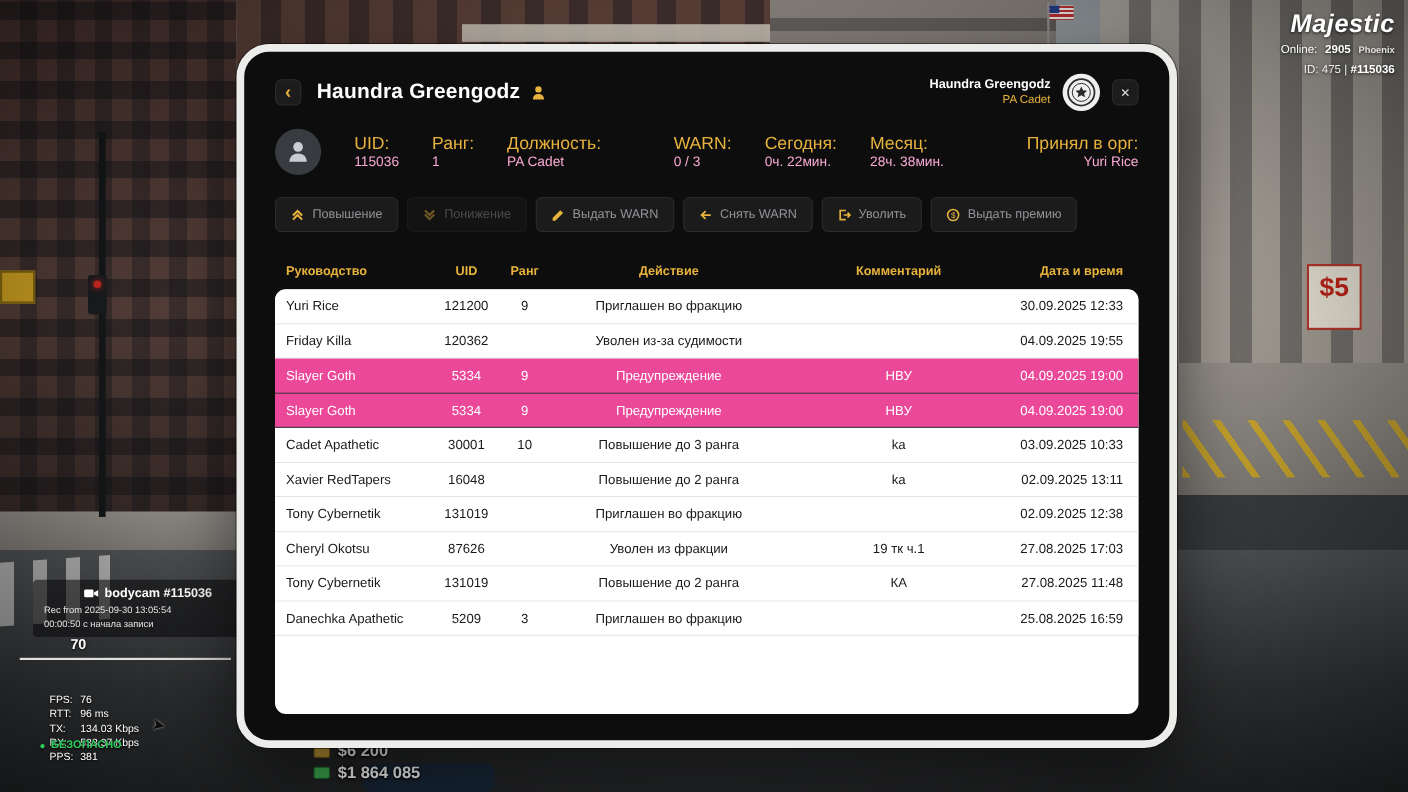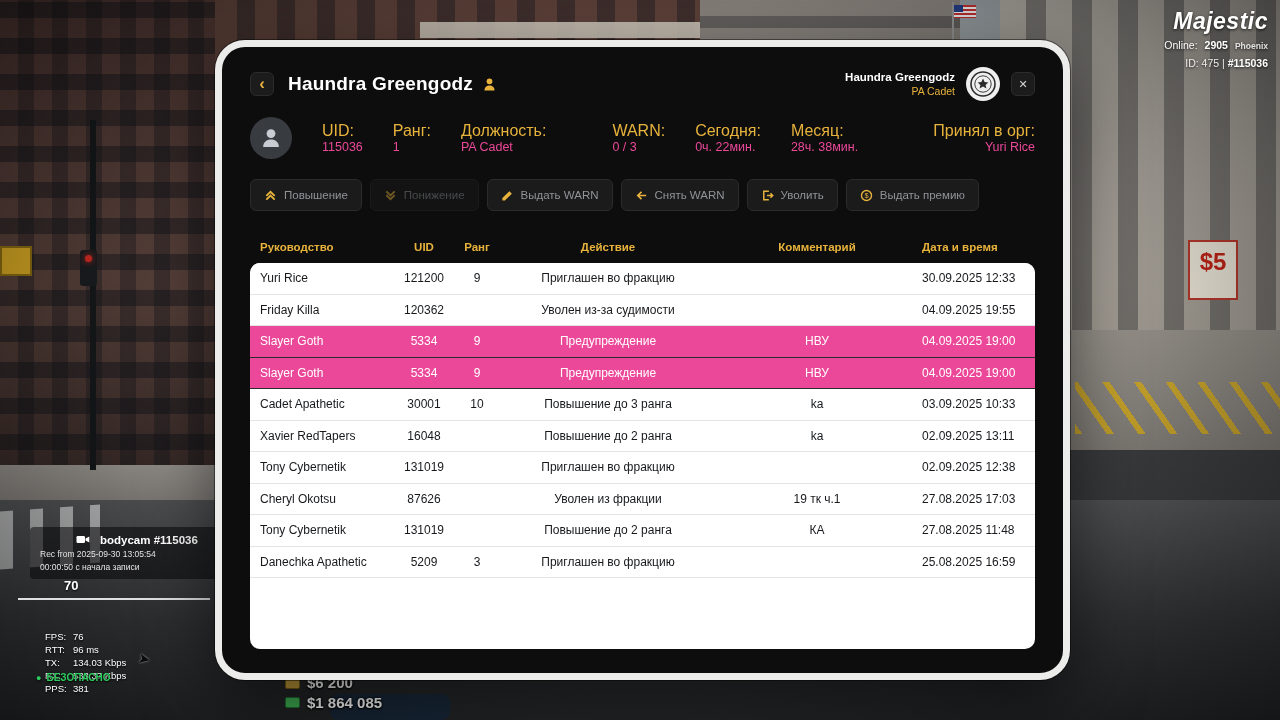--- a/index.html
+++ b/index.html
@@ -66,21 +66,21 @@
   .id-line b{color:#fff;}
   
   .money{position:absolute;left:285px;top:674px;z-index:2;color:#fff;
     text-shadow:0 1px 2px #000, 0 0 3px #000;font-weight:bold;font-size:15px;}
   .money-row{display:flex;align-items:center;gap:7px;margin-bottom:3px;}
   .ico-cash{width:13px;height:10px;border-radius:2px;background:#c9a13b;border:1px solid #7d6215;display:inline-block;}
   .ico-bank{width:13px;height:9px;border-radius:2px;background:#3fae52;border:1px solid #1e6e2e;display:inline-block;}
   
   .bodycam{position:absolute;left:30px;top:527px;z-index:2;width:196px;
     background:rgba(8,8,10,.55);border-radius:4px;padding:7px 10px;color:#fff;}
-  .bodycam-title{display:flex;align-items:flex-start;gap:10px;font-size:11.5px;font-weight:bold;padding-left:36px;}
+  .bodycam-title{display:flex;align-items:flex-start;gap:5px;font-size:11.5px;font-weight:bold;padding-left:36px;}
   .bodycam-line{font-size:8.5px;color:#e4e4e4;margin-top:3px;}
   .speed{position:absolute;left:64px;top:578px;z-index:2;color:#fff;font-weight:bold;font-size:13px;
     text-shadow:0 1px 2px #000;}
   .speed-line{position:absolute;left:18px;top:598px;z-index:2;width:192px;height:2px;background:rgba(255,255,255,.85);}
   
   .net{position:absolute;left:45px;top:630px;z-index:2;color:#fff;font-size:9.5px;line-height:13px;
     text-shadow:0 1px 2px #000;}
   .net .lbl{display:inline-block;width:28px;}
   .safe{position:absolute;left:36px;top:672px;z-index:3;display:flex;align-items:center;gap:5px;
     color:#2ecc5e;font-weight:bold;font-size:10px;text-shadow:0 1px 2px #000;}
@@ -103,38 +103,38 @@
   .member-name{font-size:11.5px;font-weight:bold;}
   .member-role{font-size:10.5px;color:#e8b33c;}
   .badge{width:36px;height:36px;}
   .close-btn{width:22px;height:22px;border-radius:6px;background:#1c1c1c;border:1px solid #2c2c2c;
     color:#d6d6d6;font-size:11px;display:flex;align-items:center;justify-content:center;cursor:pointer;}
   
   .info-row{display:flex;align-items:center;gap:30px;margin-bottom:20px;}
   .avatar{width:42px;height:42px;border-radius:50%;background:#383b40;display:flex;align-items:center;justify-content:center;flex:0 0 auto;}
   .field{line-height:1.15;}
   .f-label{font-size:16px;color:#e8b33c;margin-bottom:0;}
-  .f-value{font-size:12.5px;color:#ec4899;}
+  .f-value{font-size:12.5px;color:#f9a8d4;}
   .field.right{margin-left:auto;text-align:right;}
   
   .actions{display:flex;gap:8px;margin-bottom:20px;}
   .a-btn{display:flex;align-items:center;gap:7px;height:30px;padding:0 13px;border-radius:6px;
     background:#1b1b1b;border:1px solid #2b2b2b;color:#909398;font-size:11.5px;cursor:pointer;white-space:nowrap;}
   .a-btn.disabled{opacity:.45;cursor:default;}
   .a-btn svg{flex:0 0 auto;}
   
   .table-wrap{flex:1;display:flex;flex-direction:column;min-height:0;}
   .t-head,.t-row{display:grid;grid-template-columns:148px 52px 54px 208px 210px 1fr;align-items:center;}
   .t-head{height:32px;color:#e8b33c;font-size:11.5px;font-weight:bold;}
   .t-body{flex:1;background:#fff;border-radius:10px;overflow:hidden;}
   .t-row{height:30.5px;border-bottom:1px solid #e4e4e4;font-size:12px;color:#17191c;background:#fff;}
   .t-row.dark{background:#ec4899;color:#fff;border-bottom:1px solid #2b2c30;}
   .c-name,.h-name{padding-left:10px;text-align:left;}
   .c-uid,.h-uid,.c-rank,.h-rank,.c-action,.h-action,.c-comment,.h-comment{text-align:center;}
-  .c-date,.h-date{text-align:left;padding-right:14px;}
+  .c-date,.h-date{text-align:right;padding-right:14px;}
 </style>
 </head>
 <body>
 
 <div class="scene">
   <div class="sky"></div>
   <div class="bldg bldg-left"></div>
   <div class="bldg bldg-mid"></div>
   <div class="bldg bldg-mid-cornice"></div>
   <div class="bldg bldg-far"></div>

